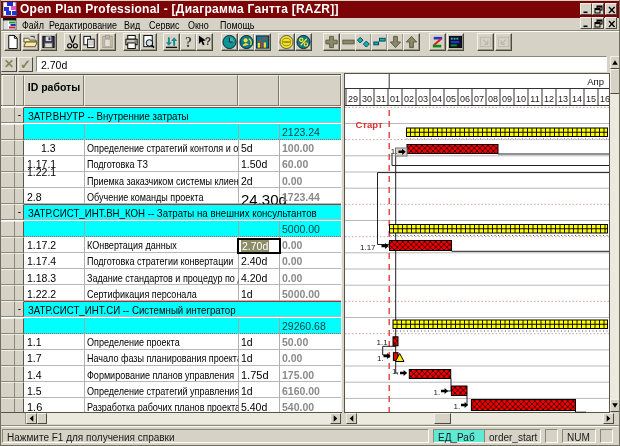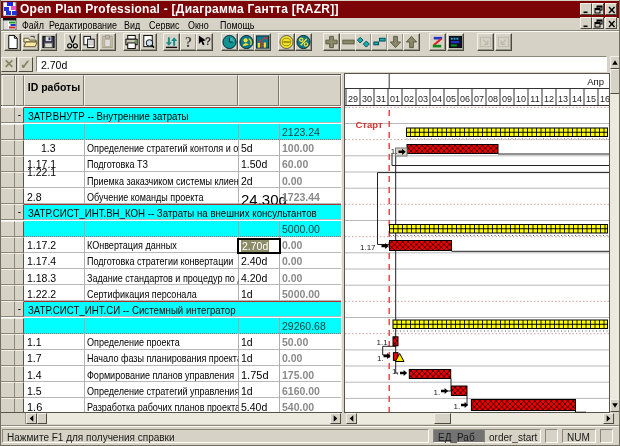--- a/index.html
+++ b/index.html
@@ -544,21 +544,21 @@
 <div class="btn3d" style="left:603px;top:413px;width:11px;height:11px">
     <svg style="display:block" width="9" height="9" viewBox="0 0 10 10" preserveAspectRatio="none">
       <path d="M7 5 L3 1.5 V8.5 z" fill="#000"></path>
     </svg>
   </div>
 <div class="abs" style="left:1px;top:425px;width:618px;height:1px;background:#8a8878"></div>
 <div class="abs" style="left:1px;top:426px;width:618px;height:1px;background:#fbfaf4"></div>
 <div class="abs sunk" style="left:2px;top:429px;width:427px;height:14px;background:#d6d2c6">
     <div style="padding:1.5px 0 0 4px;font-size:10px;color:#1a1a1a;white-space:nowrap">Нажмите F1 для получения справки</div>
   </div>
-<div class="abs sunk" style="left:433px;top:429px;width:61px;height:14px;background:#737373">
+<div class="abs sunk" style="left:433px;top:429px;width:61px;height:14px;background:#5eead4">
     <div style="padding:1.5px 0 0 4px;font-size:10px;color:#1a1a1a;white-space:nowrap">ЕД_Раб</div>
   </div>
 <div class="abs sunk" style="left:484px;top:429px;width:57px;height:14px;background:#d6d2c6">
     <div style="padding:1.5px 0 0 4px;font-size:10px;color:#1a1a1a;white-space:nowrap">order_start</div>
   </div>
 <div class="abs sunk" style="left:545px;top:429px;width:13px;height:14px;background:#d6d2c6">
     <div style="padding:1.5px 0 0 4px;font-size:10px;color:#1a1a1a;white-space:nowrap"></div>
   </div>
 <div class="abs sunk" style="left:562px;top:429px;width:34px;height:14px;background:#d6d2c6">
     <div style="padding:1.5px 0 0 4px;font-size:10px;color:#1a1a1a;white-space:nowrap">NUM</div>

